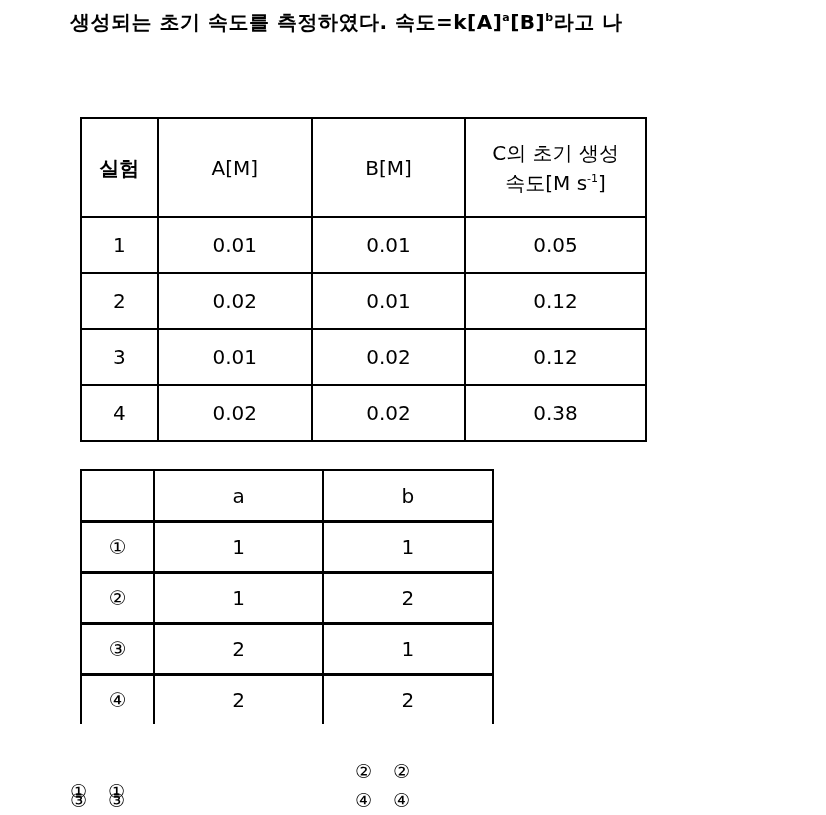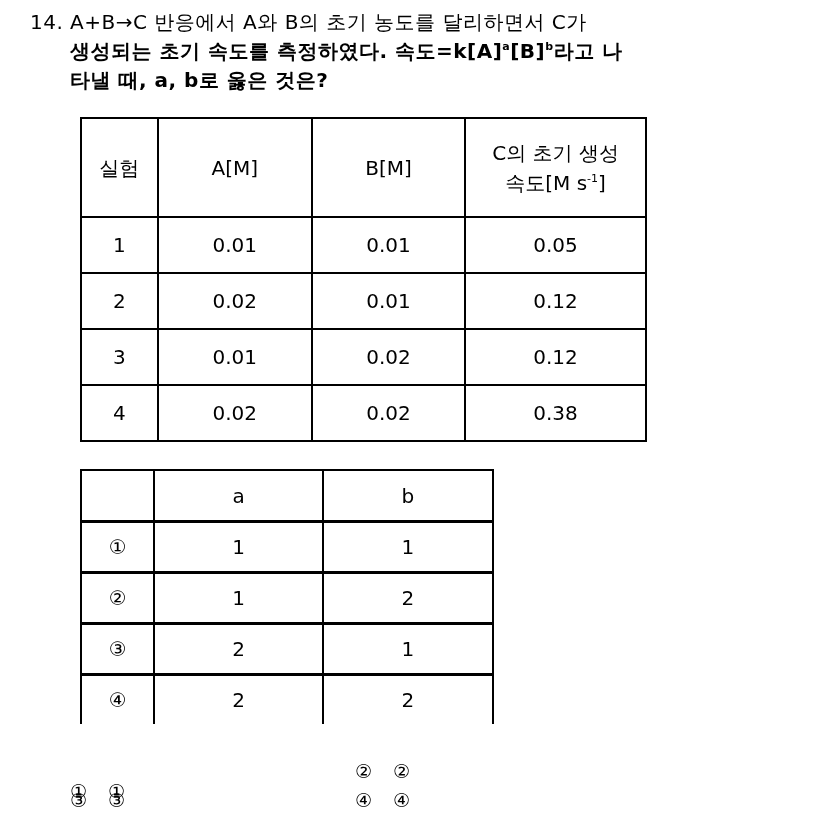--- a/index.html
+++ b/index.html
@@ -18,21 +18,21 @@
 
   table.grid {
     position: absolute; border-collapse: collapse;
     font-family: "DejaVu Sans", "Liberation Sans", sans-serif;
   }
   table.grid td {
     border: 2px solid #000; text-align: center; vertical-align: middle;
     padding: 0; font-size: 20px; font-weight: normal;
   }
   #exp-table { left: 80px; top: 117px; width: 567px; }
-  #exp-table td.c0 { width: 70px; }
+  #exp-table td.c0 { width: 70px; font-weight: bold; }
   #exp-table td.c1 { width: 143px; }
   #exp-table td.c2 { width: 142px; }
   #exp-table td.c3 { width: 168px; }
   #exp-table tr.hdr td { height: 97px; line-height: 30px; }
   #exp-table tr.row td { height: 54px; }
 
   #ans-table { left: 80px; top: 469px; width: 414px; }
   #ans-table td.c0 { width: 72px; }
   #ans-table td.c1 { width: 168px; }
   #ans-table td.c2 { width: 170px; }
@@ -46,28 +46,22 @@
     position: absolute; left: 70px; top: 740px; width: 420px;
     font-size: 19px; line-height: 38px;
   }
   .choice { position: absolute; white-space: nowrap; }
   .choice .mark { display: inline-block; width: 38px; }
 </style>
 </head>
 <body>
 
 <div class="question">
-  <div class="q-line">
-    <span class="q-num">14.</span><span>A+B→C 반응에서 A와 B의 초기 농도를 달리하면서 C가</span>
-  </div>
   <div class="q-line q-indent">
     <span>생성되는 초기 속도를 측정하였다. 속도=k[A]</span><sup>a</sup><span>[B]</span><sup>b</sup><span>라고 나</span>
-  </div>
-  <div class="q-line q-indent">
-    <span>타낼 때, a, b로 옳은 것은?</span>
   </div>
 </div>
 
 <table class="grid" id="exp-table">
   <tbody>
       <tr class="hdr">
     <td class="c0">실험</td>
     <td class="c1">A[M]</td>
     <td class="c2">B[M]</td>
     <td class="c3">

